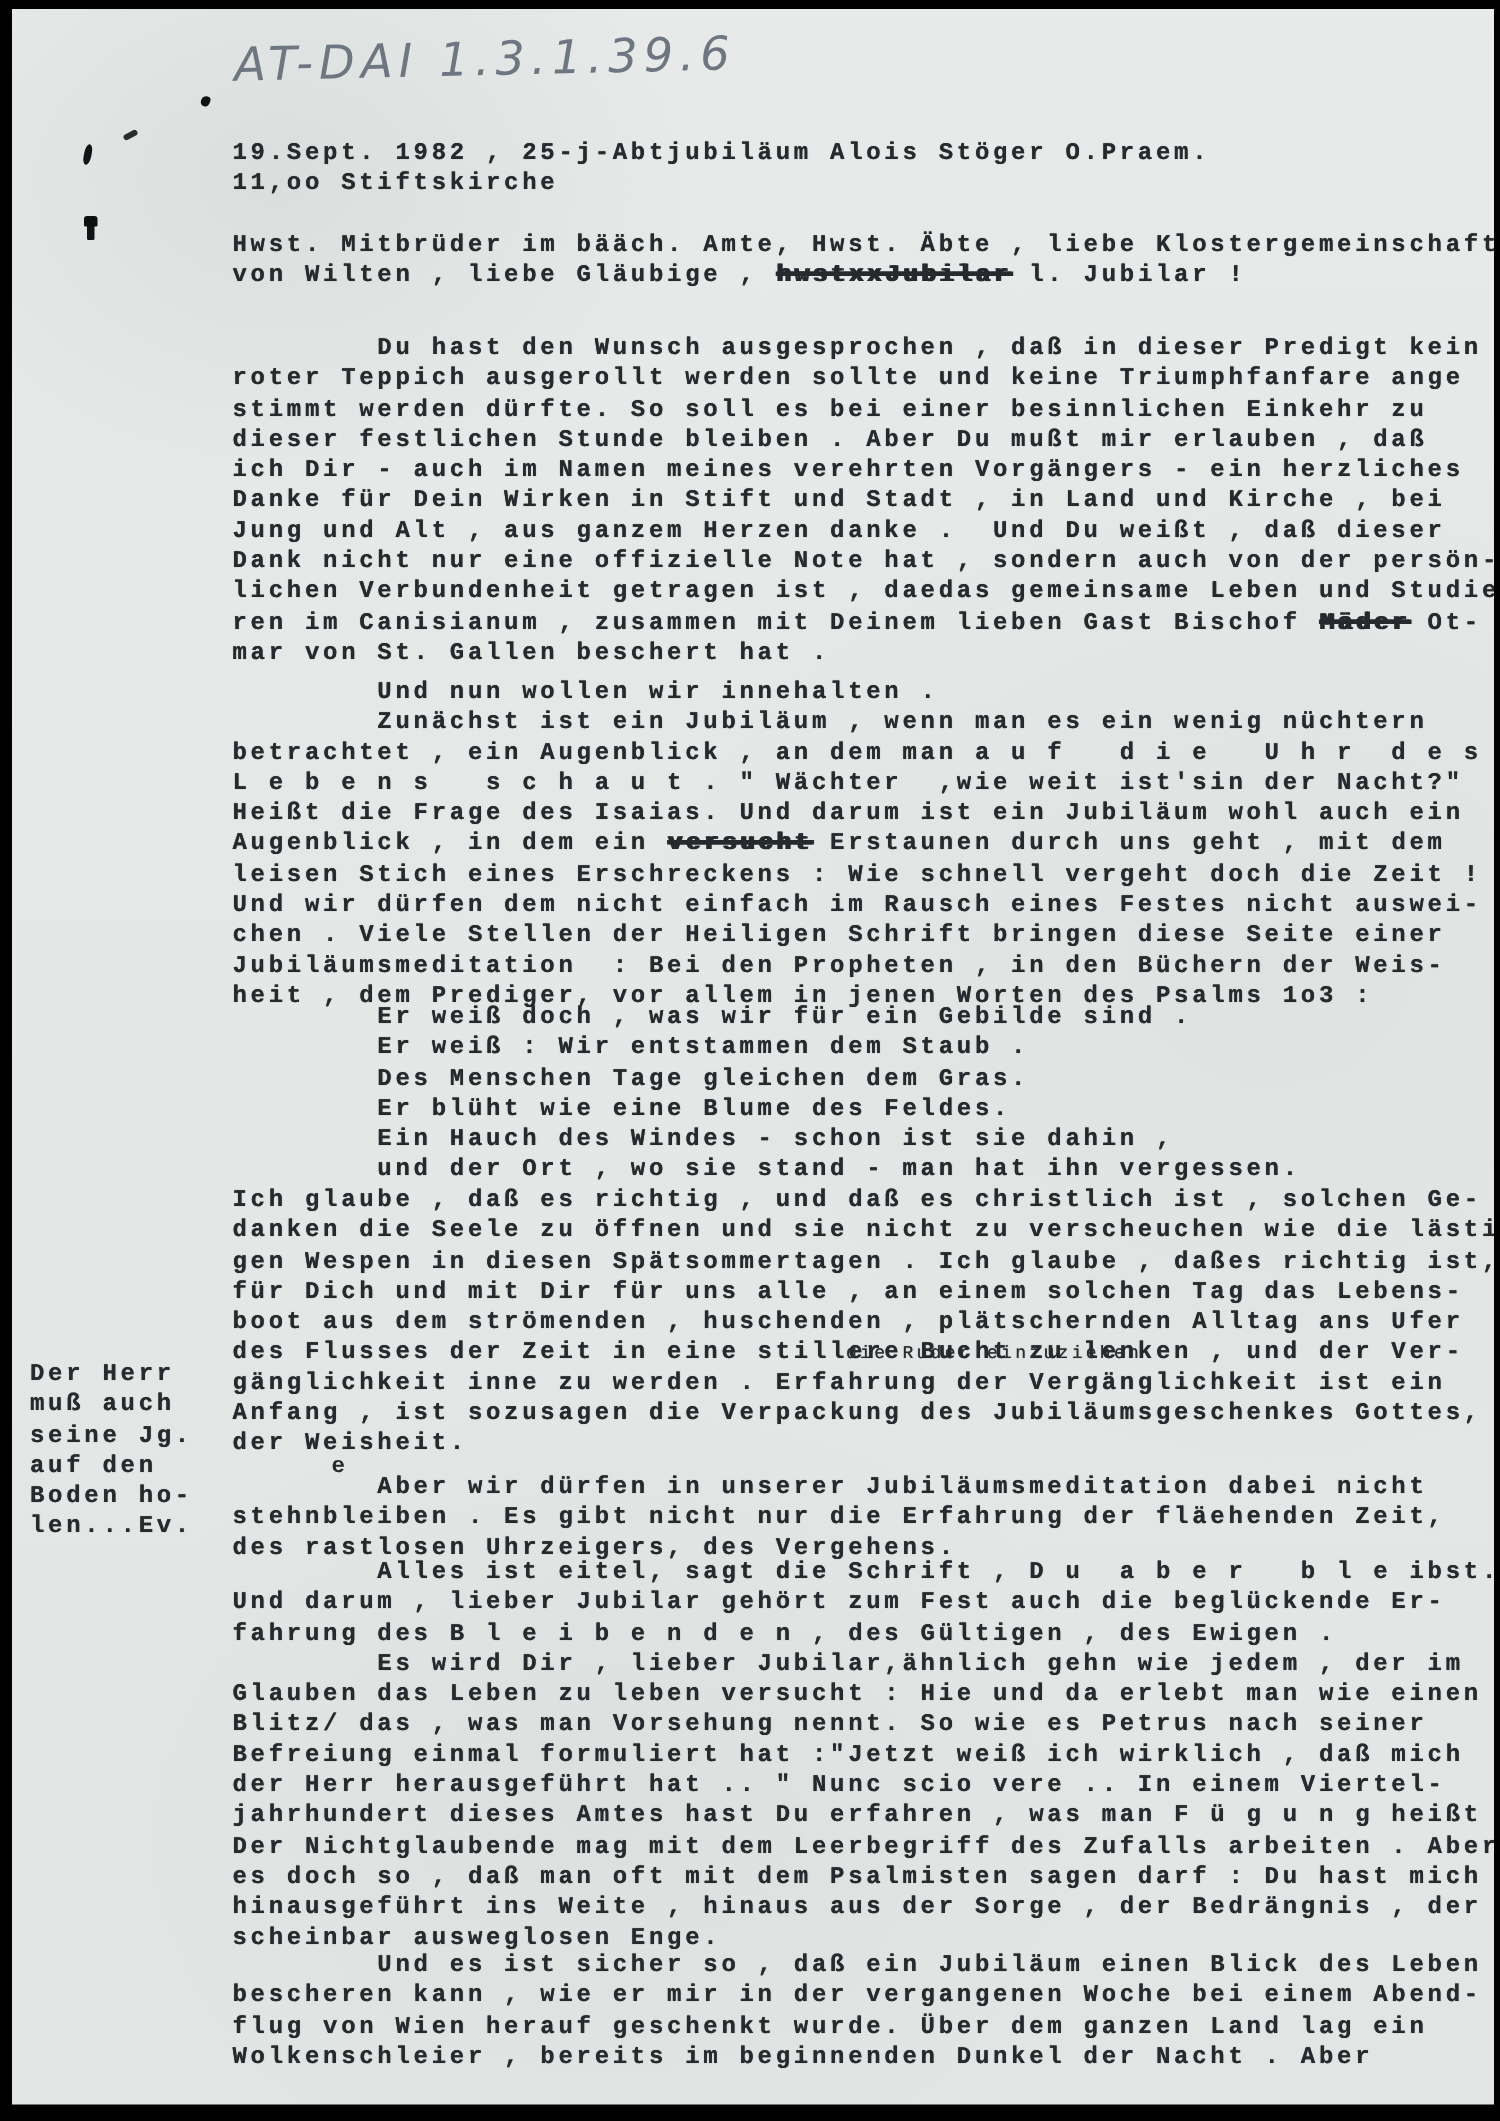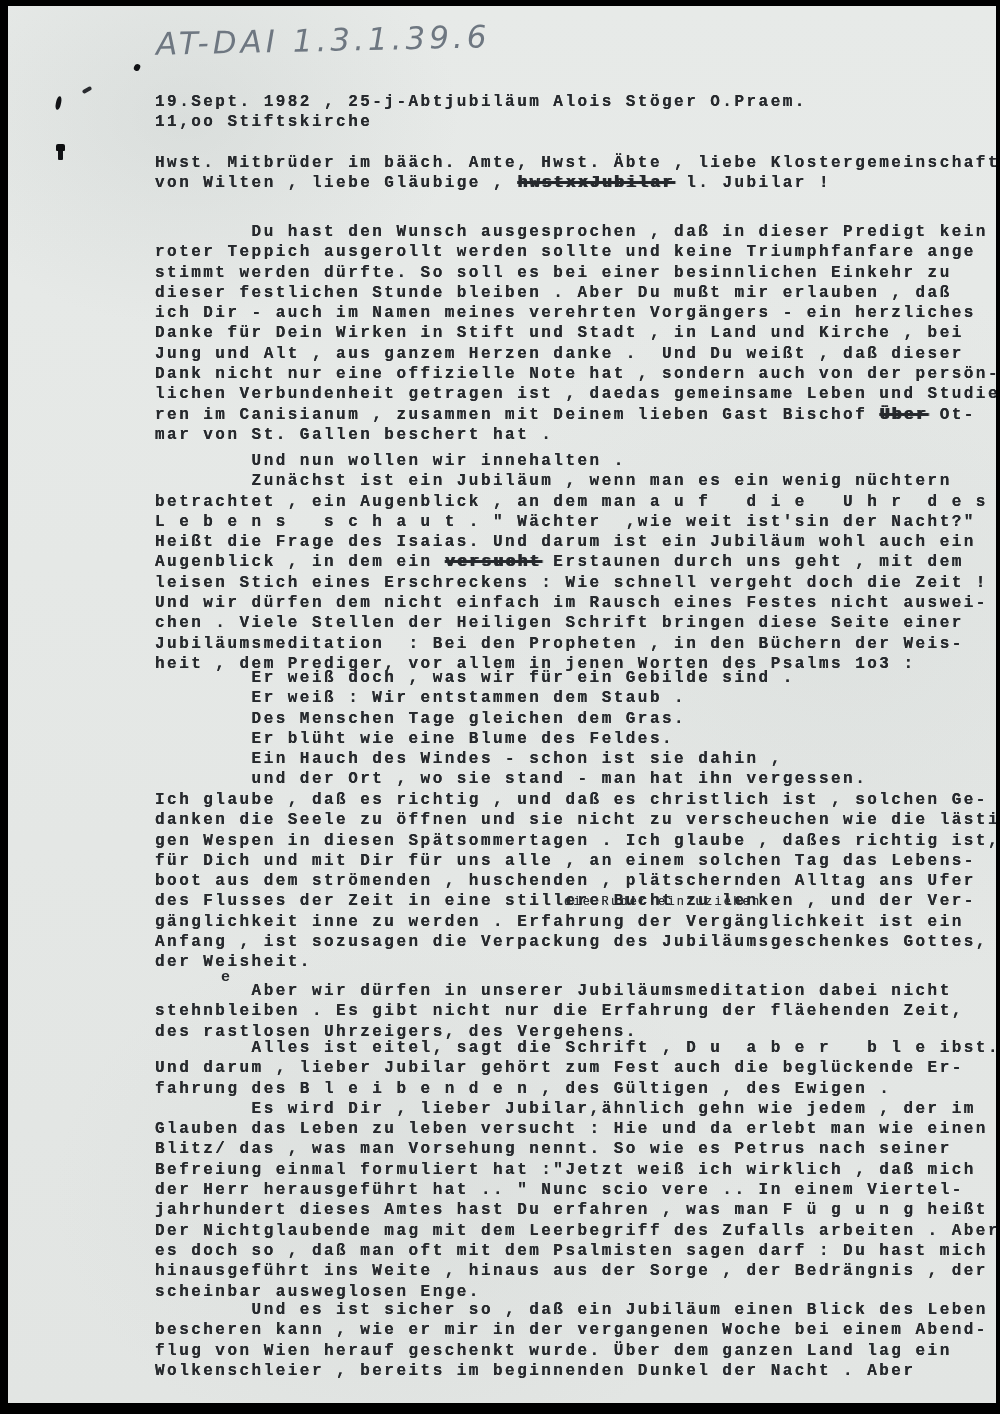--- a/index.html
+++ b/index.html
@@ -91,21 +91,21 @@
     <div class="block b-para1">
         <div class="tline">        Du hast den Wunsch ausgesprochen , daß in dieser Predigt kein</div>
         <div class="tline">roter Teppich ausgerollt werden sollte und keine Triumphfanfare ange</div>
         <div class="tline">stimmt werden dürfte. So soll es bei einer besinnlichen Einkehr zu</div>
         <div class="tline">dieser festlichen Stunde bleiben . Aber Du mußt mir erlauben , daß</div>
         <div class="tline">ich Dir - auch im Namen meines verehrten Vorgängers - ein herzliches</div>
         <div class="tline">Danke für Dein Wirken in Stift und Stadt , in Land und Kirche , bei</div>
         <div class="tline">Jung und Alt , aus ganzem Herzen danke .  Und Du weißt , daß dieser</div>
         <div class="tline">Dank nicht nur eine offizielle Note hat , sondern auch von der persön-</div>
         <div class="tline">lichen Verbundenheit getragen ist , daedas gemeinsame Leben und Studie-</div>
-        <div class="tline">ren im Canisianum , zusammen mit Deinem lieben Gast Bischof <s class="strike">Über</s> Ot-</div>
+        <div class="tline">ren im Canisianum , zusammen mit Deinem lieben Gast Bischof <s class="strike">Mäder</s> Ot-</div>
         <div class="tline">mar von St. Gallen beschert hat .</div>
       </div>
     <div class="block b-para2">
         <div class="tline">        Und nun wollen wir innehalten .</div>
         <div class="tline">        Zunächst ist ein Jubiläum , wenn man es ein wenig nüchtern</div>
         <div class="tline">betrachtet , ein Augenblick , an dem man a u f   d i e   U h r  d e s</div>
         <div class="tline">L e b e n s   s c h a u t . " Wächter  ,wie weit ist'sin der Nacht?"</div>
         <div class="tline">Heißt die Frage des Isaias. Und darum ist ein Jubiläum wohl auch ein</div>
         <div class="tline">Augenblick , in dem ein <s class="strike">versucht</s> Erstaunen durch uns geht , mit dem</div>
         <div class="tline">leisen Stich eines Erschreckens : Wie schnell vergeht doch die Zeit !</div>
@@ -153,19 +153,27 @@
         <div class="tline">hinausgeführt ins Weite , hinaus aus der Sorge , der Bedrängnis , der</div>
         <div class="tline">scheinbar ausweglosen Enge.</div>
       </div>
     <div class="block b-para6">
         <div class="tline">        Und es ist sicher so , daß ein Jubiläum einen Blick des Leben</div>
         <div class="tline">bescheren kann , wie er mir in der vergangenen Woche bei einem Abend-</div>
         <div class="tline">flug von Wien herauf geschenkt wurde. Über dem ganzen Land lag ein</div>
         <div class="tline">Wolkenschleier , bereits im beginnenden Dunkel der Nacht . Aber</div>
       </div>
 
+    <div class="block b-margin-note">
+        <div class="tline">Der Herr</div>
+        <div class="tline">muß auch</div>
+        <div class="tline">seine Jg.</div>
+        <div class="tline">auf den</div>
+        <div class="tline">Boden ho-</div>
+        <div class="tline">len...Ev.</div>
+      </div>
 
     <div class="insertion">die Ruder einzuziehen</div>
 
     <div class="sub-e">e</div>
 
   </div>
 </div>
 
 </body></html>

